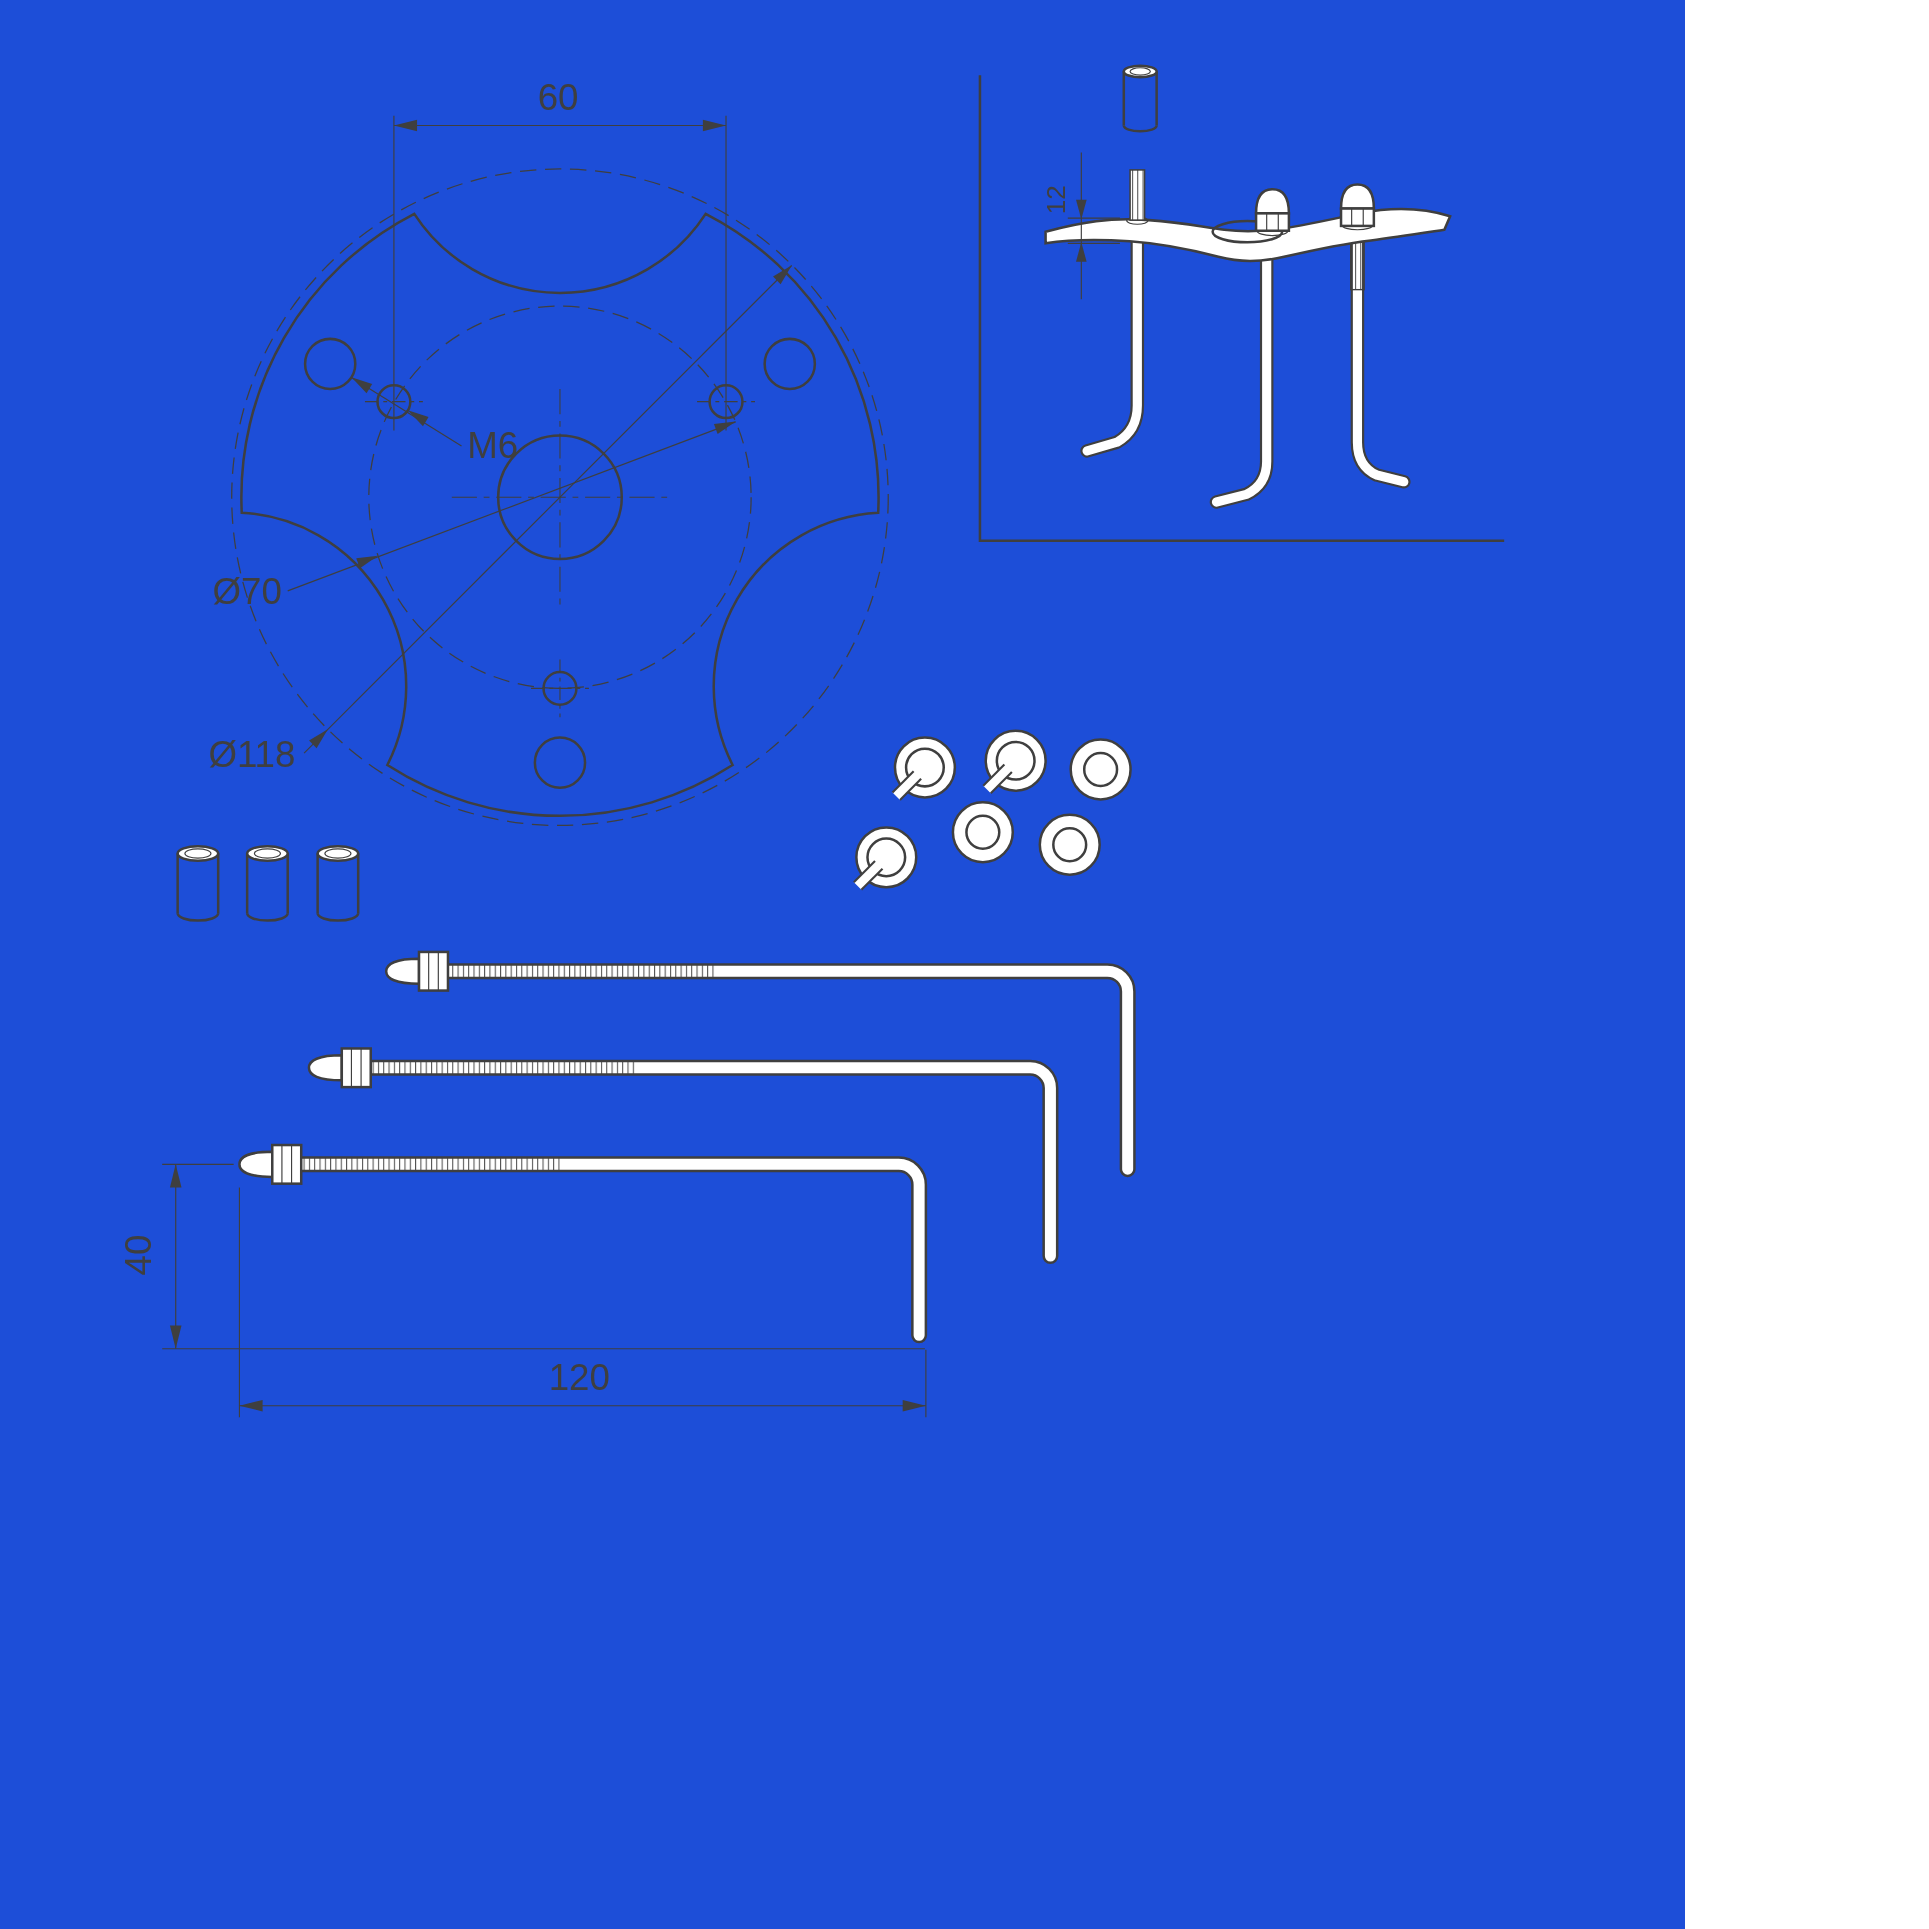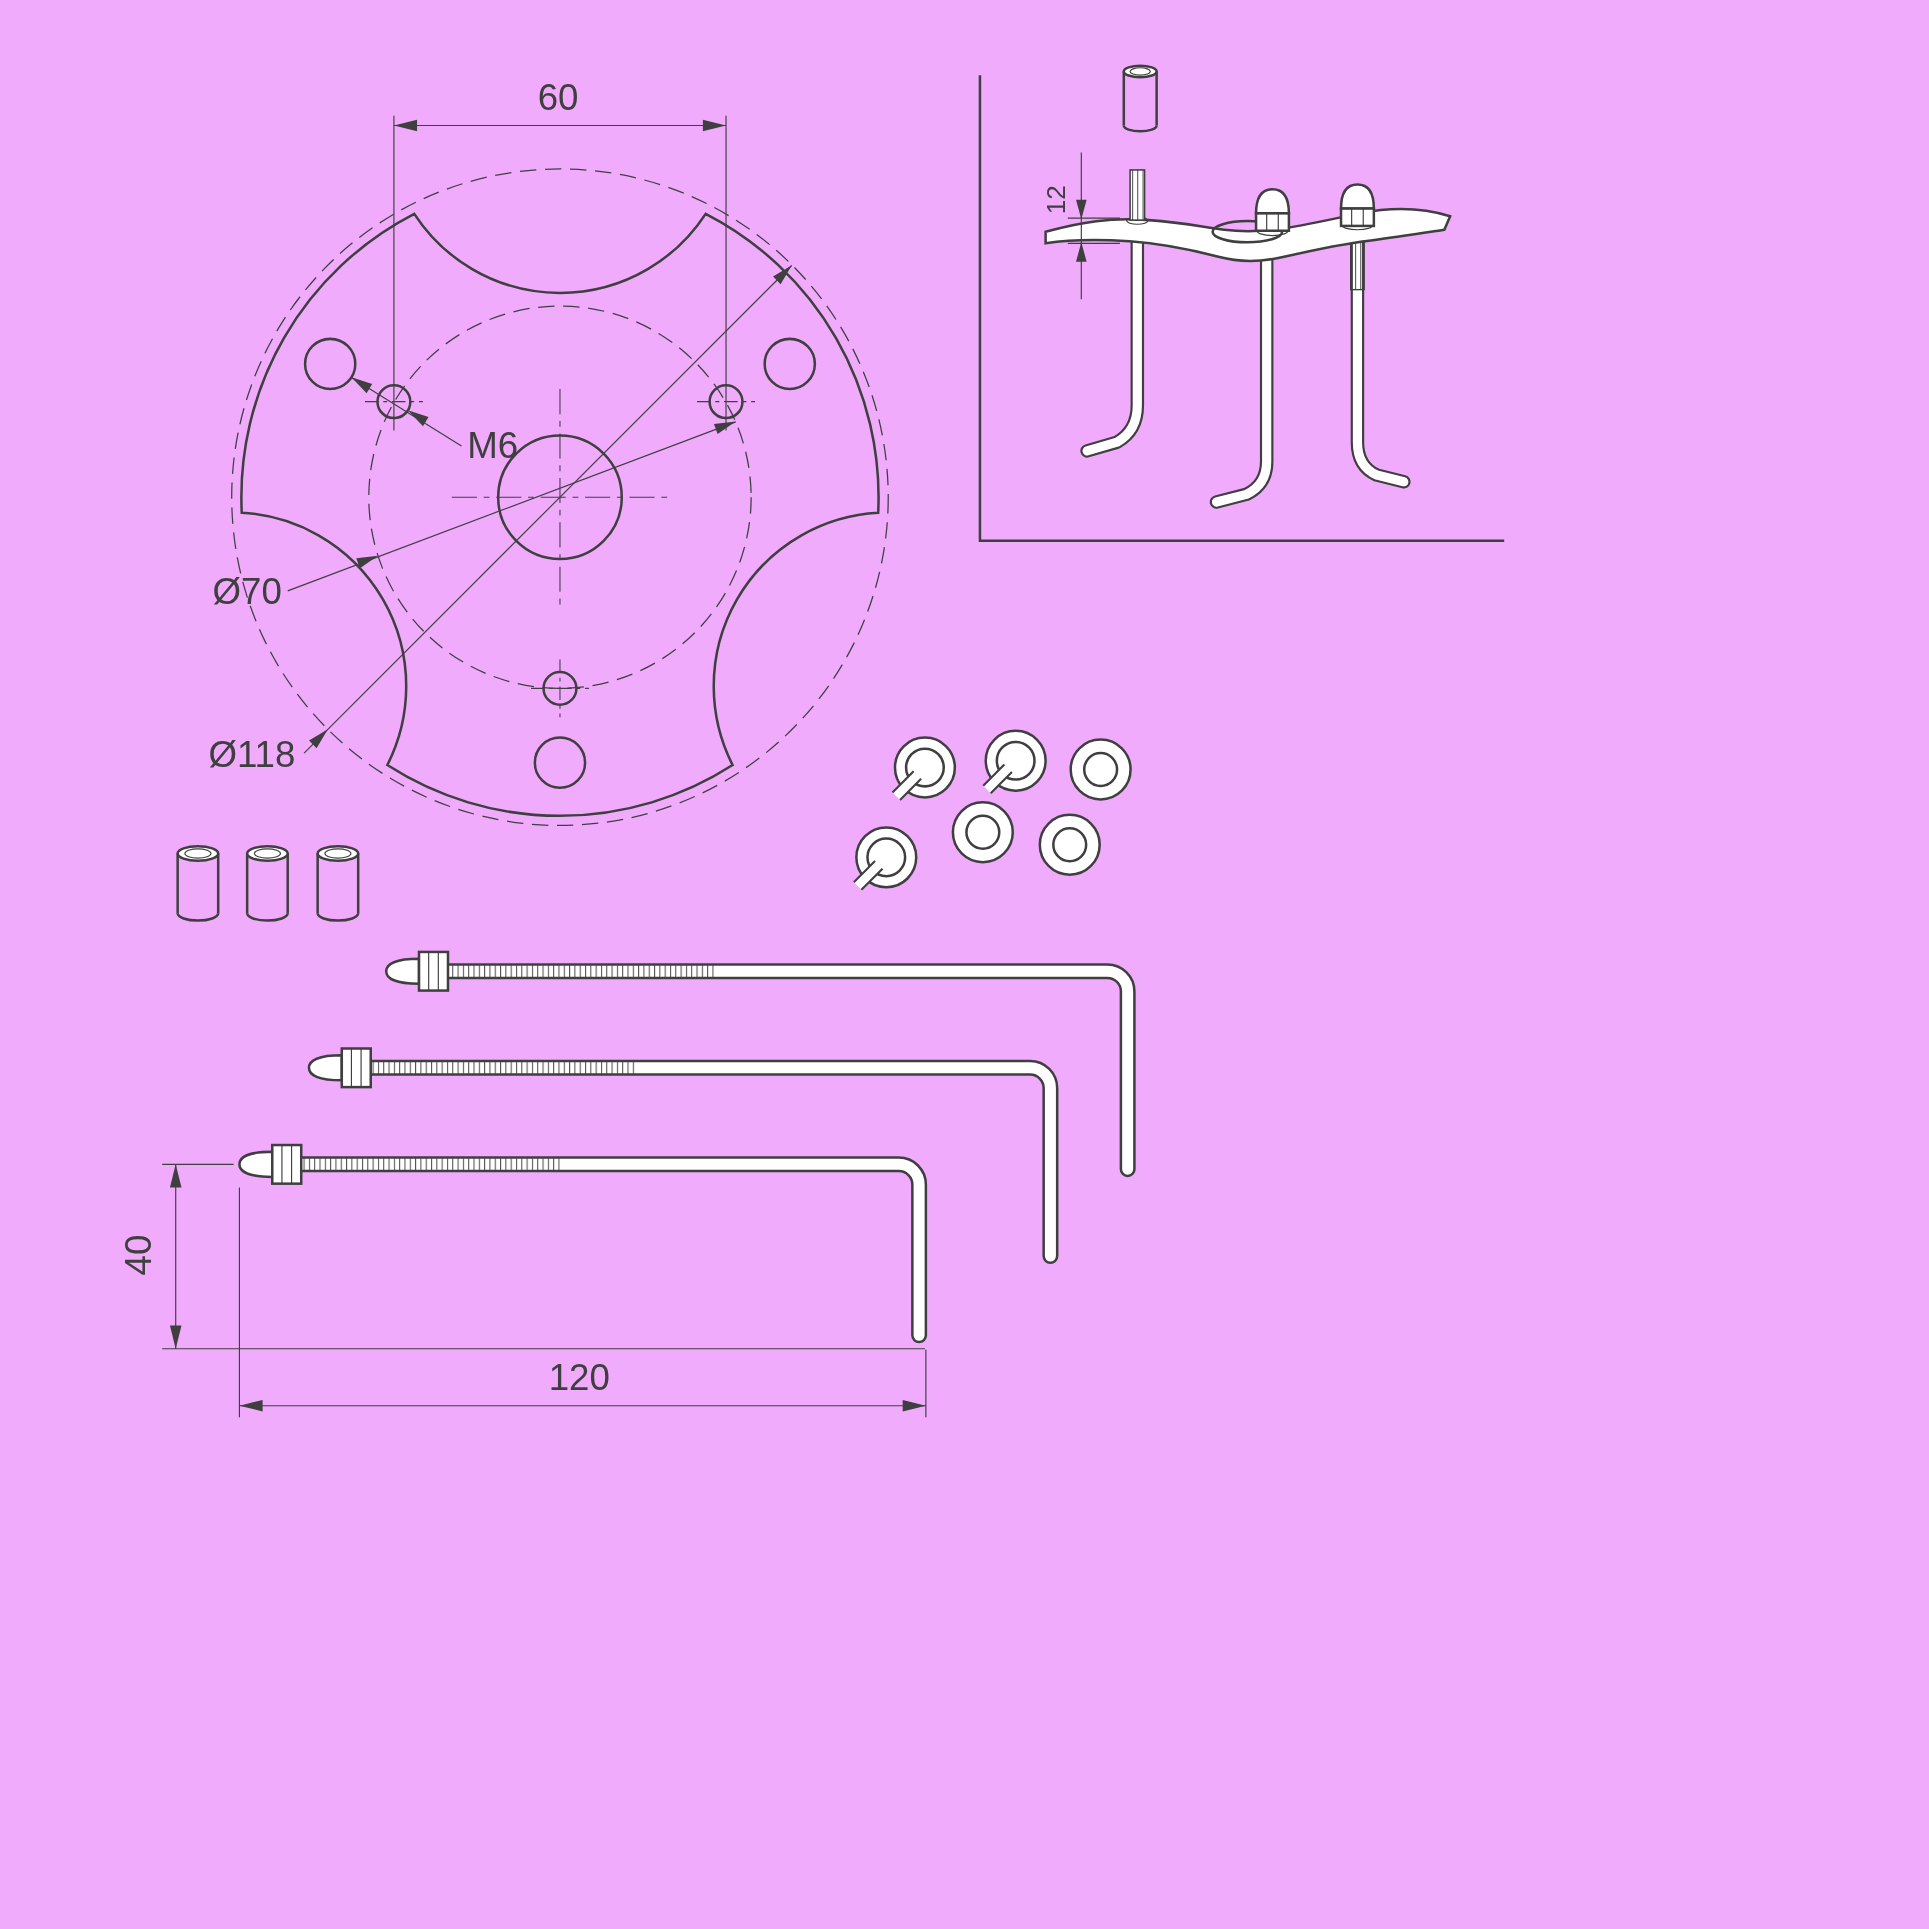--- a/index.html
+++ b/index.html
@@ -1,16 +1,16 @@
 <!DOCTYPE html>
 <html><head>
 <meta charset="utf-8">
 <style>
   html,body{margin:0;padding:0;background:#ffffff;}
-  .stage{width:1929px;height:1929px;position:relative;background:#f0abfc;}
+  .stage{width:1685px;height:1929px;position:relative;background:#1d4ed8;}
   svg{display:block;}
   .ln   {fill:none;stroke:#3f3f3f;stroke-width:2.6;}
   .lnw  {fill:#ffffff;stroke:#3f3f3f;stroke-width:2.6;}
   .thin {fill:none;stroke:#3f3f3f;stroke-width:1.2;}
   .dash {fill:none;stroke:#3f3f3f;stroke-width:1.3;stroke-dasharray:17 9;}
   .cl   {fill:none;stroke:#3f3f3f;stroke-width:1.1;stroke-dasharray:26 7 6 7;}
   .cls  {fill:none;stroke:#3f3f3f;stroke-width:1.1;stroke-dasharray:14 5 4 5;}
   .arr  {fill:#3f3f3f;stroke:none;}
   .gapw {fill:none;stroke:#ffffff;stroke-width:11;}
   .edge {fill:none;stroke:#3f3f3f;stroke-width:2.2;}

